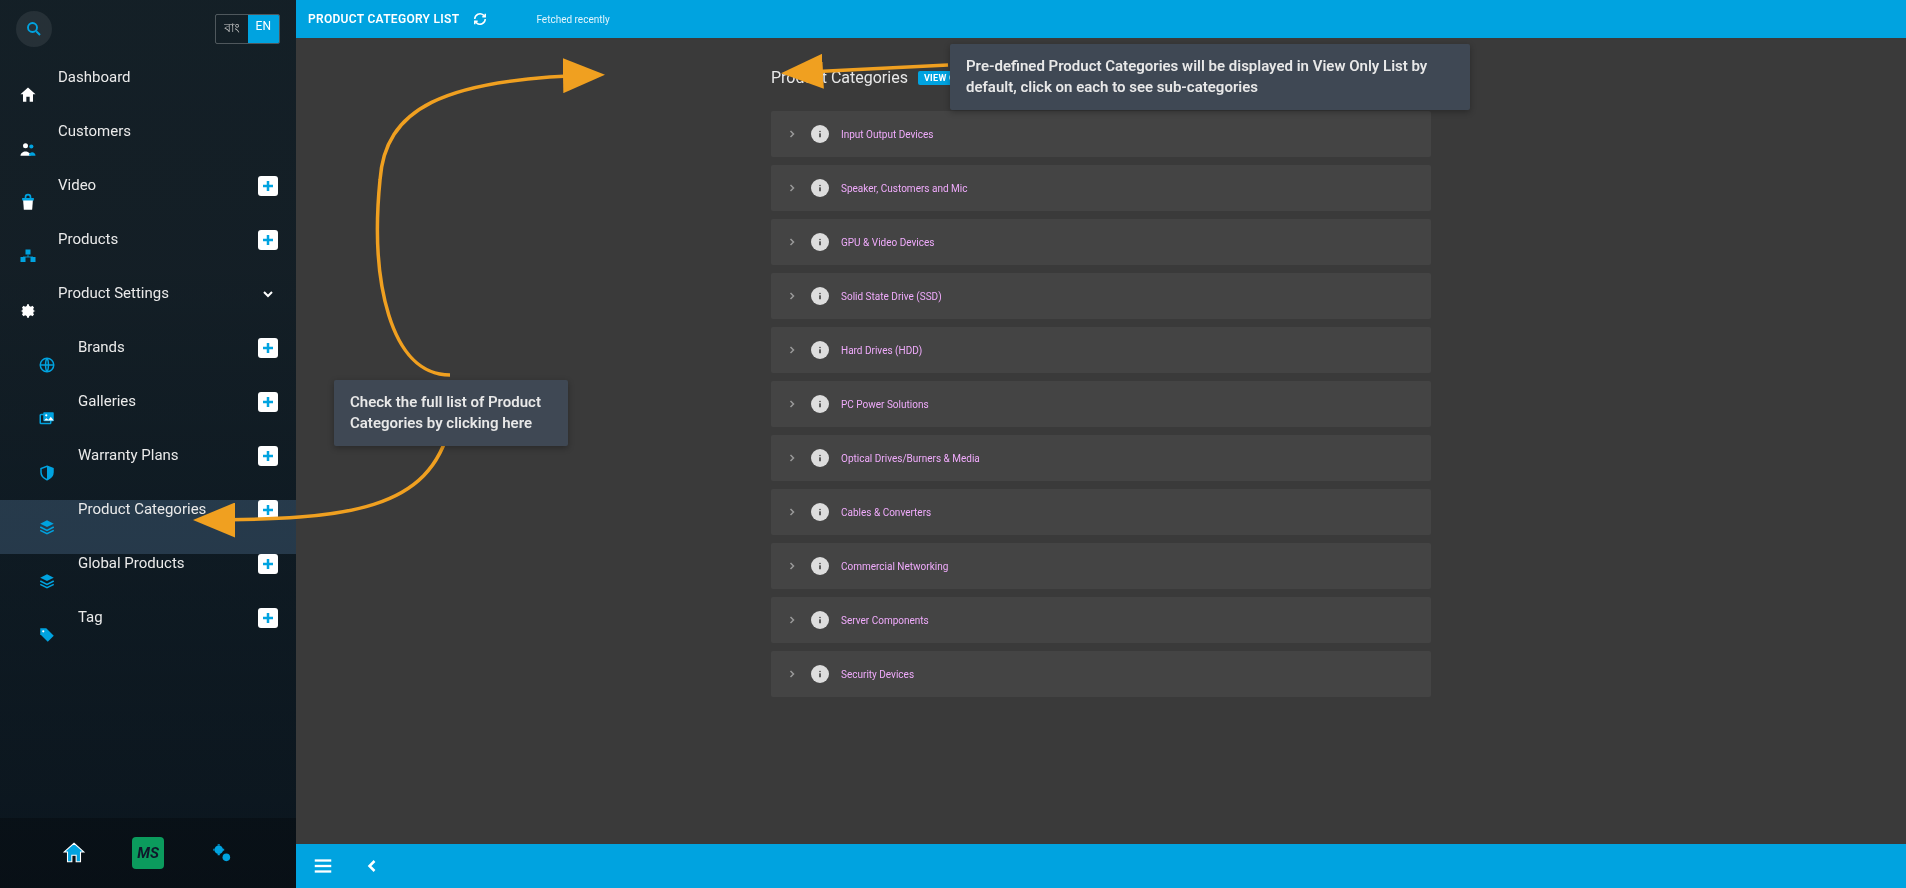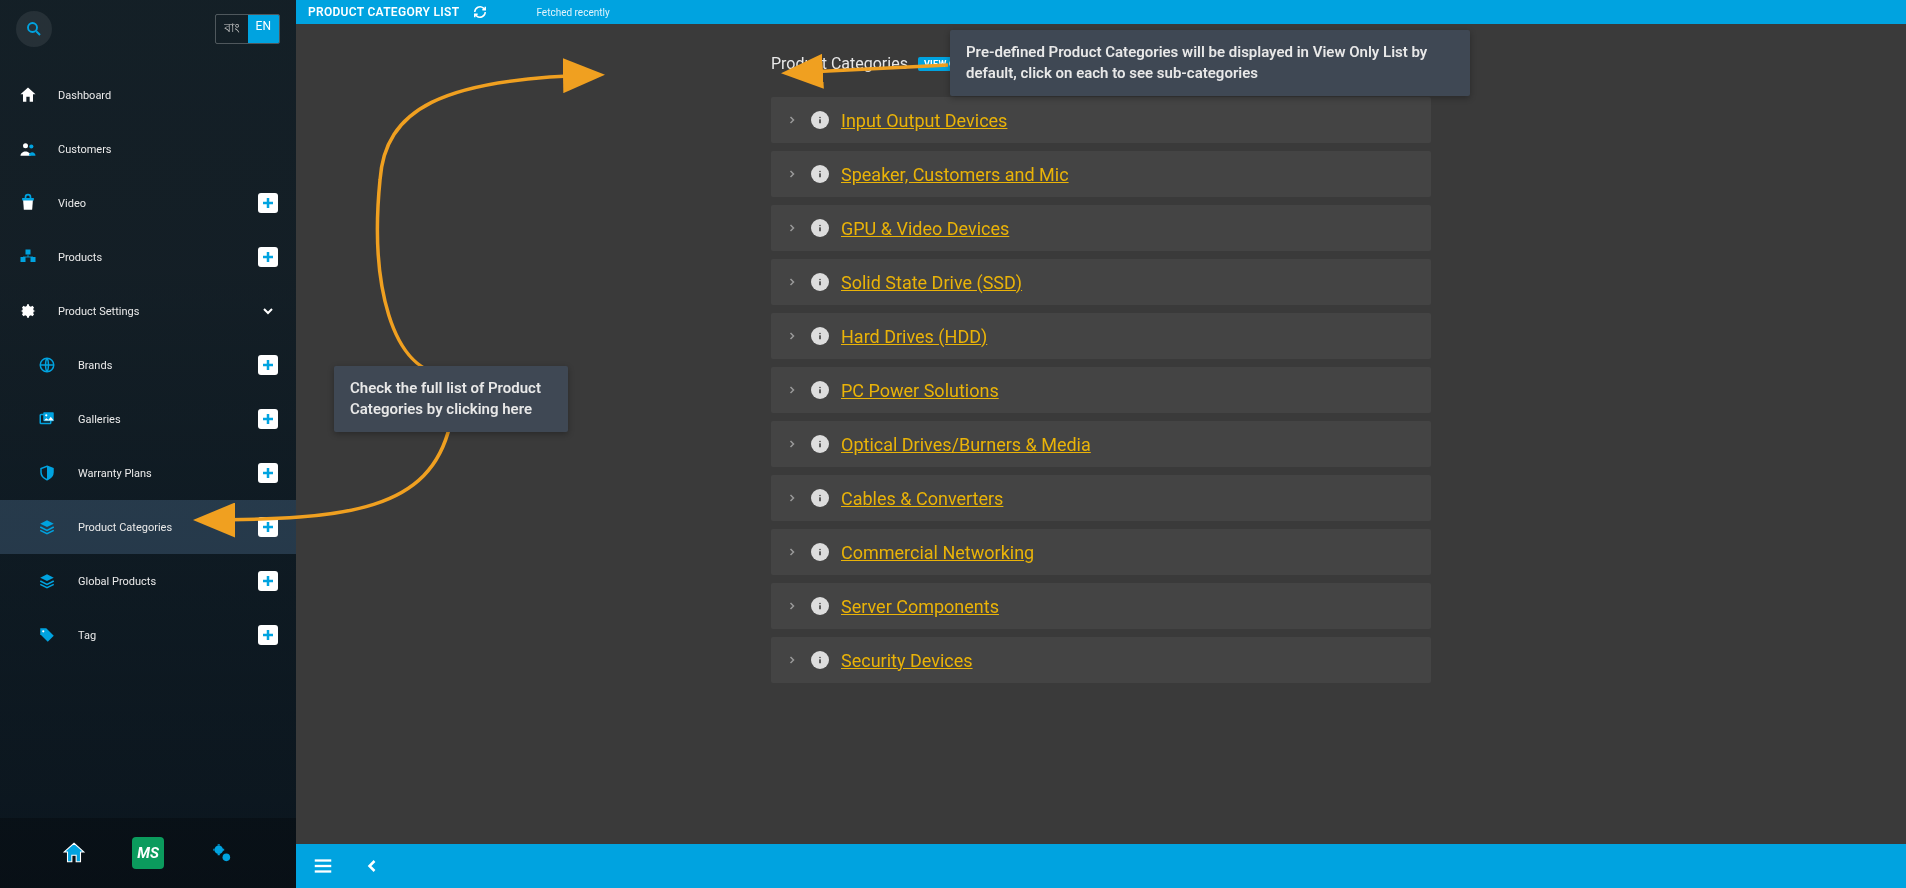--- a/index.html
+++ b/index.html
@@ -8,50 +8,50 @@
 
 
 .sidebar { width: 296px; height: 100%; position: relative; background: linear-gradient(rgba(10,20,30,0.7), rgba(10,20,30,0.7)), linear-gradient(180deg, #2b3a3a 0%, #2a3738 30%, #1a2a2e 60%, #0e1a1f 100%); display: flex; flex-direction: column; }
 .sidebar-top { height: 58px; display: flex; align-items: center; justify-content: space-between; padding: 0 16px; }
 .search-btn { width: 36px; height: 36px; border-radius: 50%; background: rgba(255,255,255,0.08); display:flex; align-items:center; justify-content:center; }
 .lang-toggle { display:flex; border:1px solid rgba(255,255,255,0.25); border-radius:2px; overflow:hidden; }
 .lang-toggle span { padding:4px 8px; font-size:12px; color:#ccc; cursor:pointer; }
 .lang-toggle span.active { background:#00a3e0; color:#fff; }
 
 .nav { flex:1; overflow-y:auto; padding-top:10px; }
-.nav-item, .nav-sub { display:flex; align-items:center; padding:0 18px; height:54px; color:#eaeaea; font-size:11px; cursor:pointer; position:relative; }
+.nav-item, .nav-sub { display:flex; padding:0 18px; height:54px; color:#eaeaea; font-size:15px; cursor:pointer; position:relative; }
 .nav-item .ic, .nav-sub .ic { width:28px; display:flex; align-items:center; justify-content:flex-start; margin-right:12px; }
 .nav-item .label, .nav-sub .label { flex:1; }
 .nav-item .plus, .nav-sub .plus { width:20px; height:20px; border-radius:3px; background:#fff; display:flex; align-items:center; justify-content:center; }
 .nav-item .chev { width:20px; height:20px; display:flex; align-items:center; justify-content:center; }
 .nav-sub { padding-left:38px; }
 .nav-sub.active { background:rgba(100,140,180,0.28); }
 
 .sidebar-bottom { height:70px; display:flex; align-items:center; justify-content:center; gap:44px; background:rgba(0,0,0,0.25); }
 .sb-icon { width:28px; height:28px; display:flex; align-items:center; justify-content:center; }
-.ms-badge { width:32px; height:32px; background:#0b9b5d; border-radius:4px; display:flex; align-items:center; justify-content:center; color:#ffffff; font-weight:700; font-size:15px; font-style:italic; }
+.ms-badge { width:32px; height:32px; background:#0b9b5d; border-radius:4px; display:flex; align-items:center; justify-content:center; color:#0f172a; font-weight:700; font-size:15px; font-style:italic; }
 
 
 .main { flex:1; height:100%; display:flex; flex-direction:column; background:#3a3a3a; position:relative; }
-.topbar { height:24px; background:#00a3e0; display:flex; align-items:center; padding:0 12px; color:#fff; }
+.topbar { height:38px; background:#00a3e0; display:flex; align-items:center; padding:0 12px; color:#fff; }
 .topbar .title { font-size:12px; font-weight:600; letter-spacing:0.3px; margin-right:14px; }
 .topbar .refresh { display:flex; align-items:center; gap:6px; }
 .topbar .fetched { font-size:10px; color:#e0f4fc;margin-left:43px; }
 
 .content { flex:1; overflow:auto; position:relative; padding:30px 40px 30px 40px; }
 .center-col { max-width:660px; margin:0 auto; }
 .heading-row { display:flex; align-items:center; gap:10px; margin-bottom:24px; }
 .heading-row .h { color:#e8e8e8; font-size:16px; }
 .viewonly { background:#00a3e0; color:#fff; font-size:9px; font-weight:700; padding:2px 6px; border-radius:2px; letter-spacing:0.3px; }
 
 .cat-list { display:flex; flex-direction:column; gap:8px; }
 .cat-item { background:#444; border-radius:2px; height:46px; display:flex; align-items:center; padding:0 14px; gap:12px; cursor:pointer; }
 .cat-item .chev { width:14px; display:flex; align-items:center; justify-content:center; color:#aaa; }
 .cat-item .info { width:18px; height:18px; border-radius:50%; background:#ddd; display:flex; align-items:center; justify-content:center; color:#444; }
-.cat-item .name { color:#eab308; font-size:18px;text-decoration:underline; }
+.cat-item .name { color:#f0abfc; font-size:10px; }
 
 .bottombar { height:44px; background:#00a3e0; display:flex; align-items:center; padding:0 16px; gap:28px; }
 .bb-btn { display:flex; align-items:center; justify-content:center; cursor:pointer; }
 
 
 .annotation { position:absolute; background:#3f4854; color:#e8e8e8; font-size:15px; font-weight:600; padding:12px 16px; border-radius:2px; line-height:1.4; box-shadow:0 2px 6px rgba(0,0,0,0.3); z-index:5; }
 .arrow-svg { position:absolute; pointer-events:none; z-index:4; }
 
 .plus svg { display:block; }
 </style>

